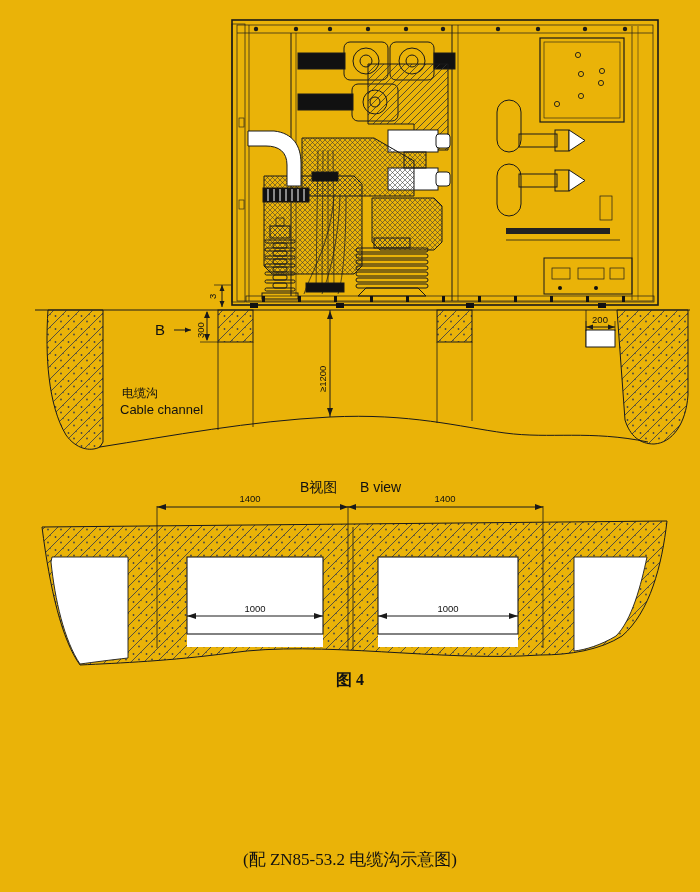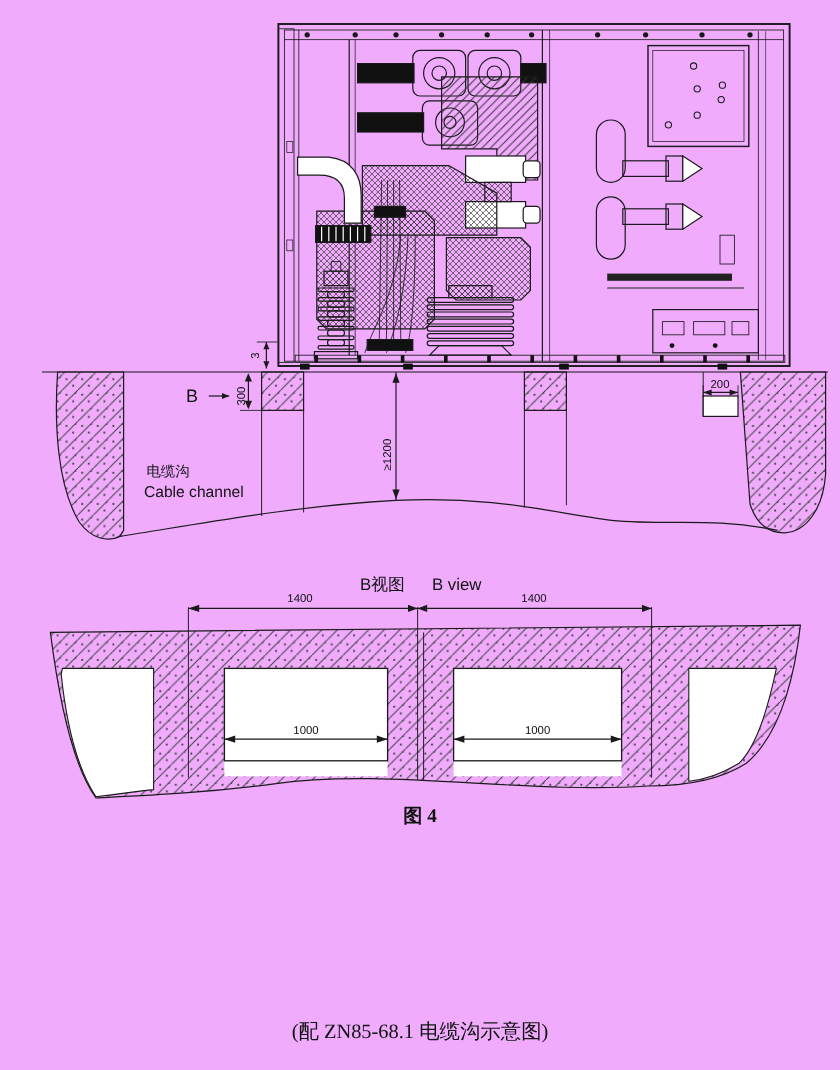--- a/index.html
+++ b/index.html
@@ -1,16 +1,16 @@
 <!DOCTYPE html>
 <html><head>
 <meta charset="utf-8">
 <style>
   html,body{margin:0;padding:0;background:#ffffff;}
-  .page{position:relative;width:700px;height:892px;background:#f0abfc;overflow:hidden;
+  .page{position:relative;width:700px;height:892px;background:#eab308;overflow:hidden;
         font-family:"Liberation Sans",sans-serif;}
   svg{position:absolute;left:0;top:0;}
   .dim{font:9.5px "Liberation Sans",sans-serif;fill:#111;stroke:none;}
   .lbl{fill:#111;stroke:none;}
   .caption{position:absolute;left:0;width:100%;text-align:center;color:#111;
            font-family:"Liberation Serif",serif;}
   #cap-fig{top:670px;font-size:16px;font-weight:bold;}
   #cap-title{top:794px;font-size:17px;}
   #cap-note{top:848px;font-size:17px;}
 </style>
@@ -293,14 +293,14 @@
     <g>
       <line x1="378" y1="616" x2="518" y2="616"></line>
       <polygon points="378,616 387,613 387,619" fill="#1a1a1a" stroke="none"></polygon>
       <polygon points="518,616 509,613 509,619" fill="#1a1a1a" stroke="none"></polygon>
       <text class="dim" x="448" y="612" text-anchor="middle">1000</text>
     </g>
   </g>
 </svg>
 
 <div class="caption" id="cap-fig">图 4</div>
-<div class="caption" id="cap-note">(配 ZN85-68.1  电缆沟示意图)</div>
+<div class="caption" id="cap-note">(配 ZN85-53.2  电缆沟示意图)</div>
 </div>
 
 </body></html>

